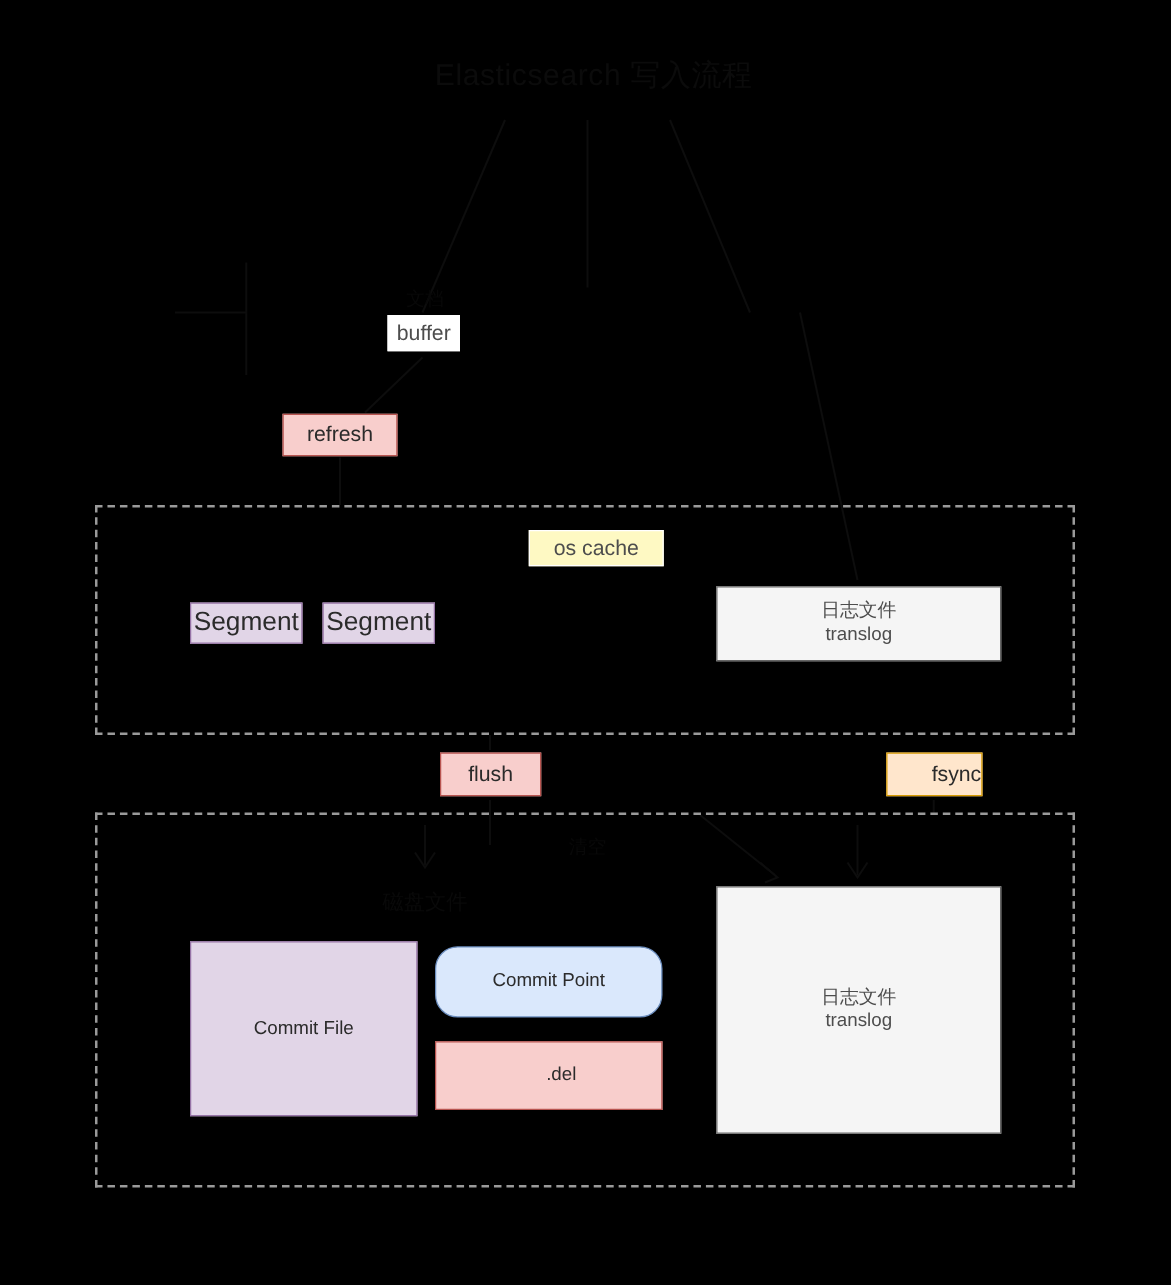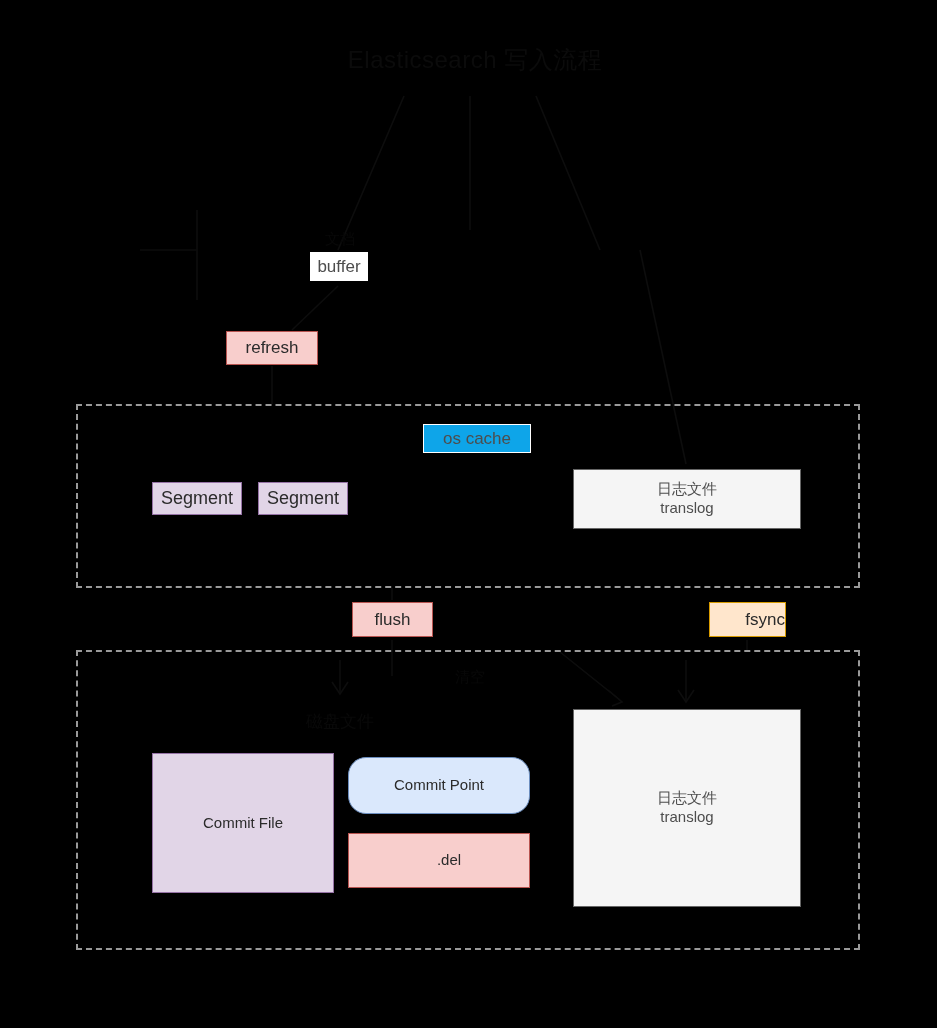--- a/index.html
+++ b/index.html
@@ -51,35 +51,35 @@
   }
 
   
   .node {
     border: 1px solid #000;
     display: flex;
     align-items: center;
     justify-content: center;
     text-align: center;
     line-height: 1.25;
-    font-size: 18px;
+    font-size: 21px;
     color: #333333;
   }
   .node .ln { display: block; }
 
   
   .node-buffer {
     background: #ffffff;
     border: 1px solid #ffffff;
     color: #4d4d4d;
     font-size: 17px;
   }
   
   .node-oscache {
-    background: #0ea5e9;
+    background: #fef9c3;
     border: 1px solid #ffffff;
     color: #4d4d4d;
     font-size: 17px;
   }
   
   .node-pink {
     background: #f8cecc;
     border: 1px solid #b85450;
     color: #2b2b2b;
   }

